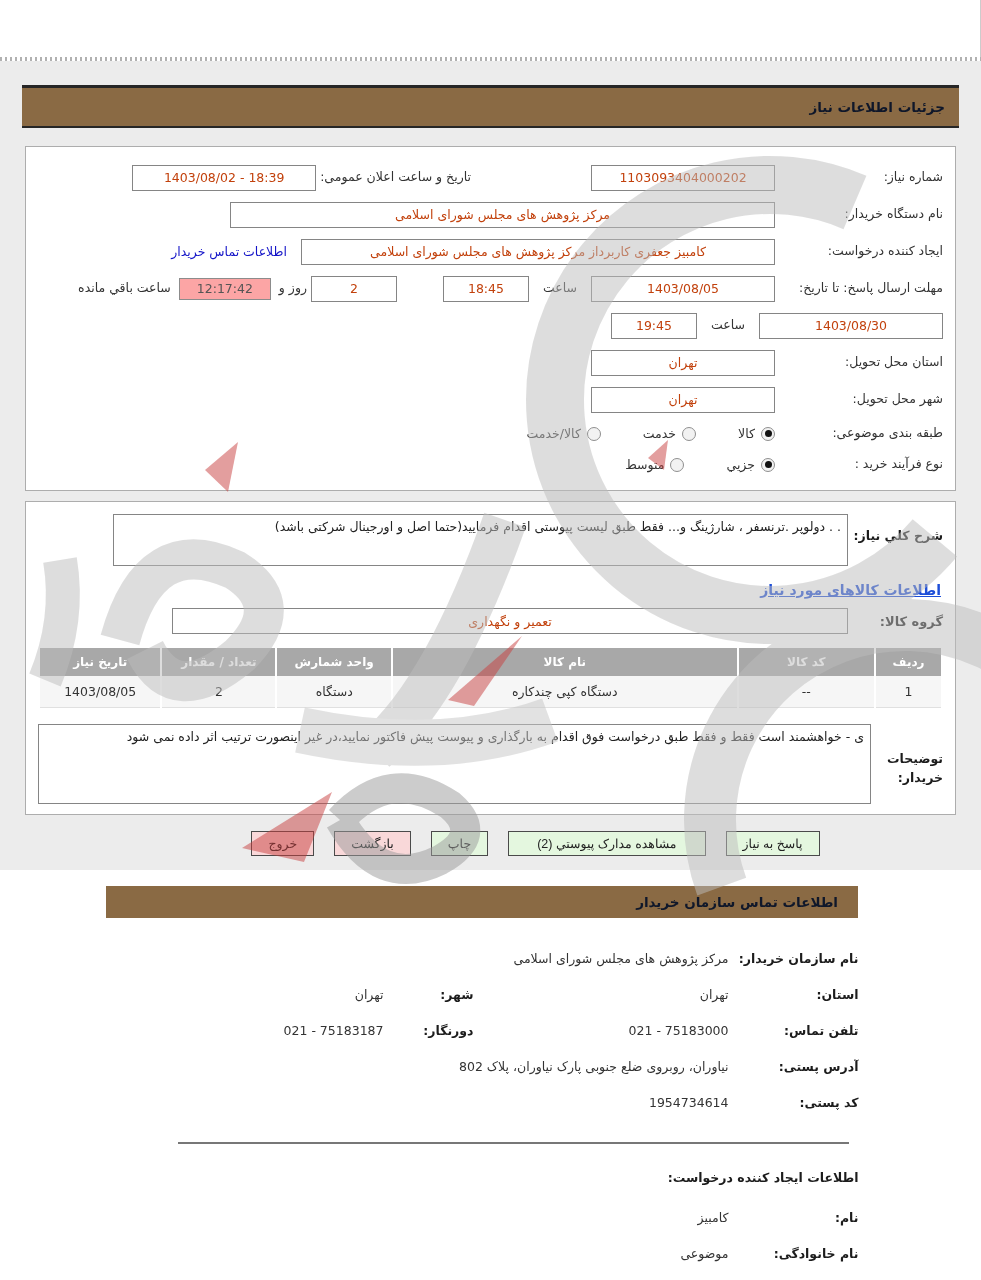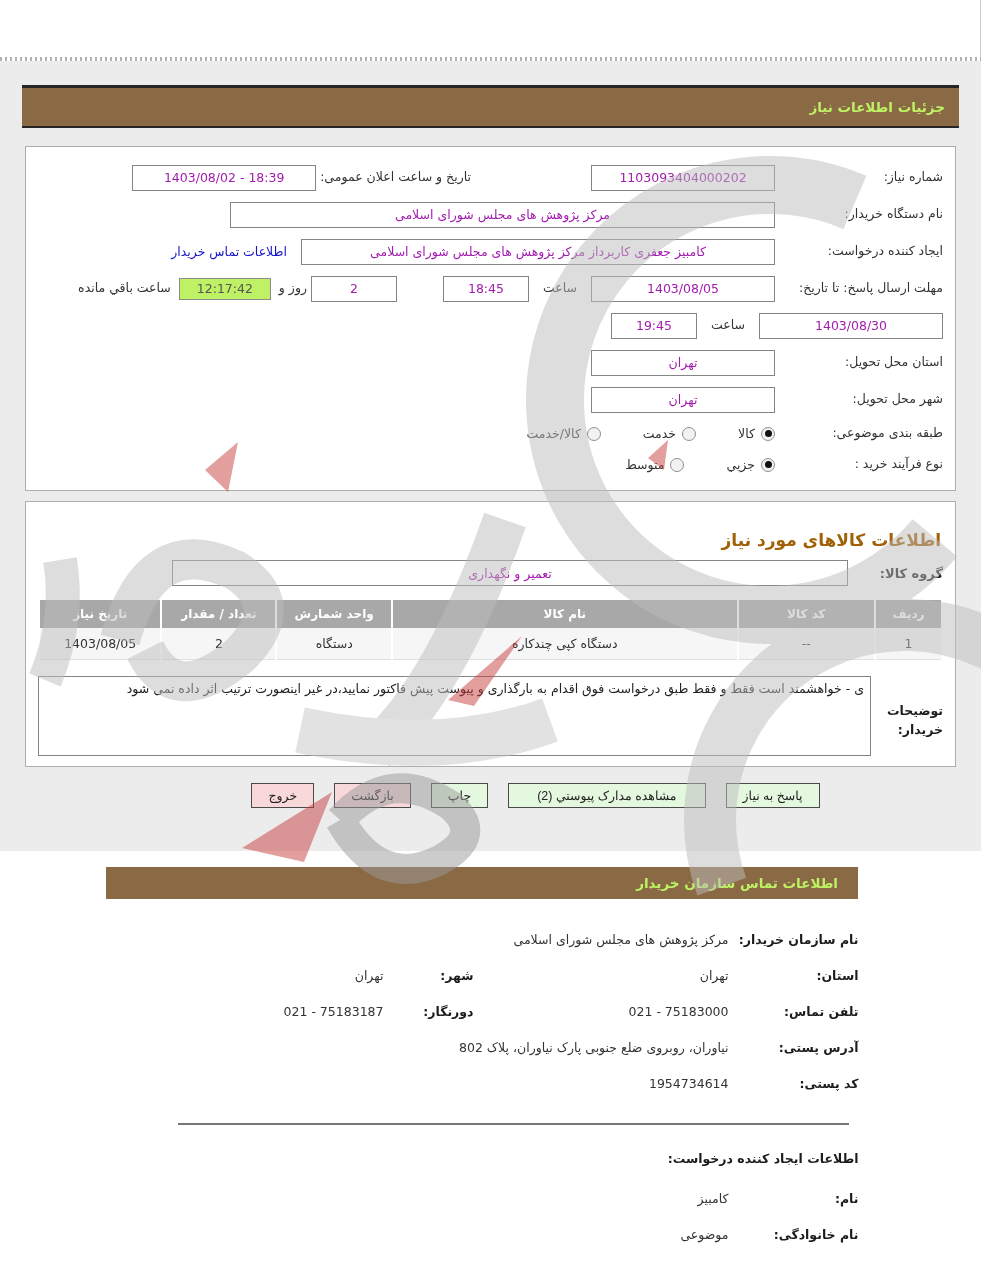--- a/index.html
+++ b/index.html
@@ -6,48 +6,48 @@
   body { font-family: "DejaVu Sans", "Liberation Sans", sans-serif; background: #fff; }
   .page { position: relative; width: 981px; height: 1280px; background: #fff; overflow: hidden; direction: rtl; font-size: 12.5px; color: #333; }
 
   
   .topbar { height: 57px; background: #fff; border-right: 1px solid #ccc; }
   .top-divider { height: 4px; background-image: repeating-linear-gradient(90deg, #9e9e9e 0 2px, transparent 2px 5px); opacity: .8; }
 
   
   .gray-area { background: #ececec; padding: 24px 22px 14px 22px; min-height: 790px; }
 
-  .brown-bar { background: #8a6a44; border-top: 3px solid #262626; border-bottom: 2px solid #262626; color: #bef264; font-weight: bold; font-size: 13.5px; padding: 11px 14px 11px 0; }
+  .brown-bar { background: #8a6a44; border-top: 3px solid #262626; border-bottom: 2px solid #262626; color: #0f172a; font-weight: bold; font-size: 13.5px; padding: 11px 14px 11px 0; }
   .brown-bar.narrow { margin: 0 123px 0 106px; border: none; padding: 8px 20px 8px 0; }
 
   .panel { background: #fff; border: 1px solid #adadad; margin: 18px 3px 0 3px; padding: 12px 12px 10px 12px; }
 
   .form-row { display: flex; align-items: center; min-height: 37px; direction: rtl; }
   .form-row.compact { min-height: 31px; }
   .lbl { width: 168px; flex: 0 0 168px; color: #333; line-height: 1.35; }
   .lbl.slim { width: auto; flex: 0 0 auto; }
-  .input-box { background: #fff; border: 1px solid #858585; height: 26px; display: flex; align-items: center; justify-content: center; text-align: center; padding: 0 6px; color: #a21caf; }
+  .input-box { background: #fff; border: 1px solid #858585; height: 26px; display: flex; align-items: center; justify-content: center; text-align: center; padding: 0 6px; color: #c2410c; }
   .w-lg { width: 184px; }
   .w-xl { width: 545px; }
   .w-sm { width: 86px; }
   .w-xs { width: 86px; }
   .gap { width: 14px; flex: 0 0 14px; }
   .gap-lg { width: 120px; flex: 0 0 120px; }
   .link { color: #1414c8; cursor: pointer; margin-right: 14px; white-space: nowrap; }
-  .timer-box { background: #bef264; border: 1px solid #8c8c8c; height: 22px; width: 92px; display: flex; align-items: center; justify-content: center; color: #555; overflow: hidden; margin: 0 8px; }
+  .timer-box { background: #fca5a5; border: 1px solid #8c8c8c; height: 22px; width: 92px; display: flex; align-items: center; justify-content: center; color: #555; overflow: hidden; margin: 0 8px; }
 
   .radio { width: 14px; height: 14px; border-radius: 50%; border: 1px solid #8f8f8f; background: #f2f2f2; display: inline-flex; align-items: center; justify-content: center; margin-left: 6px; flex: 0 0 auto; }
   .radio .dot { width: 7px; height: 7px; border-radius: 50%; background: transparent; }
   .radio.selected .dot { background: #111; }
   .checkbox { width: 14px; height: 14px; border: 1px solid #8f8f8f; background: #f0f0f0; display: inline-block; margin-left: 7px; flex: 0 0 auto; }
   .opt { display: inline-flex; align-items: center; margin-left: 42px; }
 
   .bold-lbl { font-weight: bold; color: #1c1c1c; }
   .textarea { background: #fff; border: 1px solid #858585; padding: 3px 6px; color: #222; line-height: 1.45; overflow: hidden; }
-  .section-heading { font-weight: bold; color: #a16207; font-size: 17px; margin: 16px 2px 10px 0; }
+  .section-heading { font-weight: bold; color: #1d4ed8; font-size: 14px; margin: 16px 2px 10px 0; text-decoration: underline; }
 
   table.items { border-collapse: separate; border-spacing: 2px 0; width: 100%; margin: 14px 0 16px 0; direction: rtl; }
   table.items th { background: #a8a8a8; color: #fff; font-weight: bold; font-size: 12px; padding: 7px 4px; text-align: center; }
   table.items td { background: #f6f6f6; color: #333; padding: 8px 4px; text-align: center; border-bottom: 1px solid #e0e0e0; }
 
   .buttons-row { display: flex; direction: rtl; justify-content: center; gap: 20px; margin: 16px 0 0 90px; }
   .btn { border: 1px solid #4a4a4a; padding: 4px 16px; font-size: 12.5px; color: #222; cursor: pointer; background: #e4f7df; white-space: nowrap; }
   .btn.pink { background: #f9d8d9; }
 
   
@@ -172,20 +172,24 @@
               <span class="dot"></span>
             </span>
           <span>متوسط</span>
         </span>
       </div>
 
     </div>
 
     <div class="panel" style="margin-top:10px">
 
+      <div style="display:flex; direction:rtl; align-items:flex-start;">
+        <span class="bold-lbl" style="flex:0 0 95px; padding-top:14px">شرح کلي نیاز:</span>
+        <div class="textarea" style="width:735px; height:52px">. . دولوپر .ترنسفر ، شارژینگ و...  فقط طبق لیست پیوستی اقدام فرمایید(حتما اصل و اورجینال شرکتی باشد)</div>
+      </div>
 
       <div class="section-heading">اطلاعات کالاهای مورد نیاز</div>
 
       <div style="display:flex; direction:rtl; align-items:center; margin-top:8px">
         <span class="bold-lbl" style="flex:0 0 95px; font-size:13px">گروه کالا:</span>
         <div class="input-box" style="width:676px">تعمیر و نگهداری</div>
       </div>
 
       <table class="items">
         <thead>

